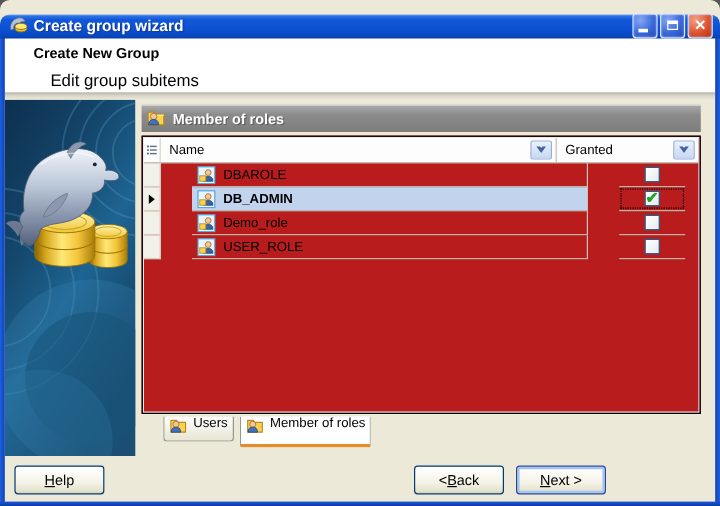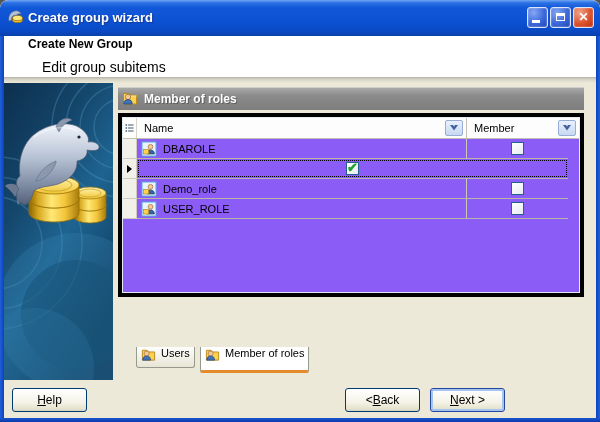--- a/index.html
+++ b/index.html
@@ -14,21 +14,21 @@
     font-size:11px; color:#000;
   }
   
   .edge{ position:absolute; background:linear-gradient(90deg,#2160d8,#0c42bd); z-index:5; }
   .edge-l{ left:0; top:26px; bottom:0; width:4px; }
   .edge-r{ right:0; top:26px; bottom:0; width:4px; background:linear-gradient(90deg,#0c42bd,#2160d8); }
   .edge-b{ left:0; right:0; bottom:0; height:4px; background:linear-gradient(180deg,#1a56d0,#0a38a8); }
 
   
   .titlebar{
-    position:absolute; left:0; top:0; right:0; height:36px; z-index:6;
+    position:absolute; left:0; top:12px; right:0; height:20px; z-index:6;
     background:linear-gradient(180deg,#71a7f2 0%,#2b71e4 8%,#1158d8 22%,#0c51d2 60%,#0a49c4 86%,#0940ad 100%);
     border-radius:8px 8px 0 0;
     display:flex; align-items:center; padding:0 6px 2px 7px;
   }
   .title-text{ color:#fff; font-weight:bold; font-size:13px; text-shadow:1px 1px 1px #12399b; margin-left:5px; flex:1;
     white-space:nowrap; overflow:hidden; }
   .win-btns{ display:flex; gap:2px; }
   .wbtn{
     width:21px; height:21px; border:1px solid #dce6fb; border-radius:3px;
     display:flex; align-items:center; justify-content:center; position:relative;
@@ -55,39 +55,39 @@
   .group-header{
     position:absolute; left:118px; top:87px; width:466px; height:23px; z-index:4;
     background:linear-gradient(180deg,#a9a9a9 0%,#8b8b8b 35%,#7d7d7d 100%);
     border-top:1px solid #cfcfcf;
     display:flex; align-items:center; padding-left:4px;
   }
   .group-title{ color:#fff; font-weight:bold; font-size:12px; margin-left:6px; text-shadow:1px 1px 0 #5e5e5e; }
 
   
   .grid{
-    position:absolute; left:118px; top:113px; width:466px; height:184px; z-index:4;
-    background:#8b5cf6; border:4px solid #000000; box-shadow:inset 0 0 0 1px #e3ecf1;
+    position:absolute; left:118px; top:113px; width:466px; height:232px; z-index:4;
+    background:#b91c1c; border:1px solid #000000; box-shadow:inset 0 0 0 1px #e3ecf1;
   }
   .grid-head{
     position:absolute; left:1px; top:1px; right:1px; height:21px;
     background:#fdfdfd; border-bottom:1px solid #c3c0b2; display:flex;
   }
   .ind-head{ width:14px; flex:none; border-right:1px solid #d7d4c6; display:flex; align-items:center; justify-content:center; }
   .h-col{ display:flex; align-items:center; position:relative; padding-left:7px; font-size:11px; }
   .h-name{ width:330px; flex:none; border-right:1px solid #c3c0b2; }
   .h-granted{ flex:1; }
   .filter-btn{
     position:absolute; right:3px; top:2px; width:18px; height:16px;
     background:linear-gradient(180deg,#e9f1fd 0%,#c7d8f3 100%);
     border:1px solid #98aed6; border-radius:2px;
     display:flex; align-items:center; justify-content:center;
   }
 
-  .grid-row{ position:absolute; left:1px; right:12px; height:20px; display:flex; }
+  .grid-row{ position:absolute; left:1px; right:12px; height:20px; display:flex;gap:26px; }
   .row-0{ top:22px; } .row-1{ top:42px; } .row-2{ top:62px; } .row-3{ top:82px; }
   .row-ind{ width:14px; flex:none; background:#f2f1e9; border-right:1px solid #cfccbf; border-bottom:1px solid #cfccbf;
     display:flex; align-items:center; justify-content:center; }
   .row-arrow{ width:0; height:0; border-left:5px solid #000; border-top:4px solid transparent; border-bottom:4px solid transparent;
     visibility:hidden; }
   .cell-name{ width:330px; flex:none; border-right:1px solid #cac7b9; border-bottom:1px solid #b9b6a8;
     display:flex; align-items:center; gap:6px; padding-left:4px; font-size:11px; }
   .cell-granted{ flex:1; border-bottom:1px solid #b9b6a8; display:flex; align-items:center; justify-content:center; position:relative; }
   .grid-row.on .cell-name{ background:#c2d3ee; font-weight:bold; }
   .grid-row.on .row-arrow{ visibility:visible; }
@@ -252,21 +252,21 @@
       </div>
       <div class="h-col h-name">
         <span>Name</span>
         <span class="filter-btn">
           <svg width="10" height="8" viewBox="0 0 10 8">
             <path d="M1,1 L4,1 L5,2.4 L6,1 L9,1 L5,6.6 Z" fill="#44639c"></path>
           </svg>
         </span>
       </div>
       <div class="h-col h-granted">
-        <span>Member</span>
+        <span>Granted</span>
         <span class="filter-btn">
           <svg width="10" height="8" viewBox="0 0 10 8">
             <path d="M1,1 L4,1 L5,2.4 L6,1 L9,1 L5,6.6 Z" fill="#44639c"></path>
           </svg>
         </span>
       </div>
     </div>
 
     <div class="grid-row row-0">
       <div class="row-ind">
@@ -283,20 +283,29 @@
       </div>
       <div class="cell-granted">
         <span class="cb"></span>
       </div>
     </div>
 
     <div class="grid-row row-1 on">
       <div class="row-ind">
           <span class="row-arrow"></span>
         </div>
+      <div class="cell-name">
+        <svg width="16" height="16" viewBox="0 0 16 16">
+          <rect x="1" y="1" width="14" height="14" fill="#e8f5fd" stroke="#55a9db"></rect>
+          <circle cx="9.5" cy="5.8" r="2.4" fill="#f5c896" stroke="#a06a30" stroke-width="0.7"></circle>
+          <path d="M5.6,13 C5.6,10 7.4,9 9.5,9 C11.6,9 13.4,10 13.4,13 Z" fill="#3b649e" stroke="#1d3f73" stroke-width="0.7"></path>
+          <rect x="2.5" y="8.5" width="5" height="4.5" fill="#fdd24e" stroke="#b98a1d" stroke-width="0.7"></rect>
+        </svg>
+        <span>DB_ADMIN</span>
+      </div>
       <div class="cell-granted">
         <span class="cb on"></span>
       </div>
     </div>
 
     <div class="grid-row row-3">
       <div class="row-ind">
           <span class="row-arrow"></span>
         </div>
       <div class="cell-name">

